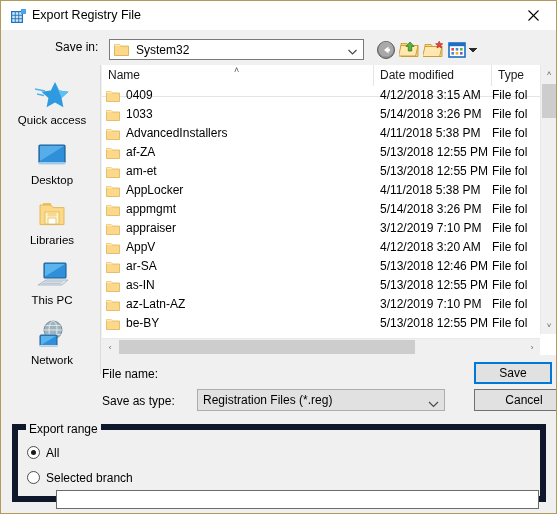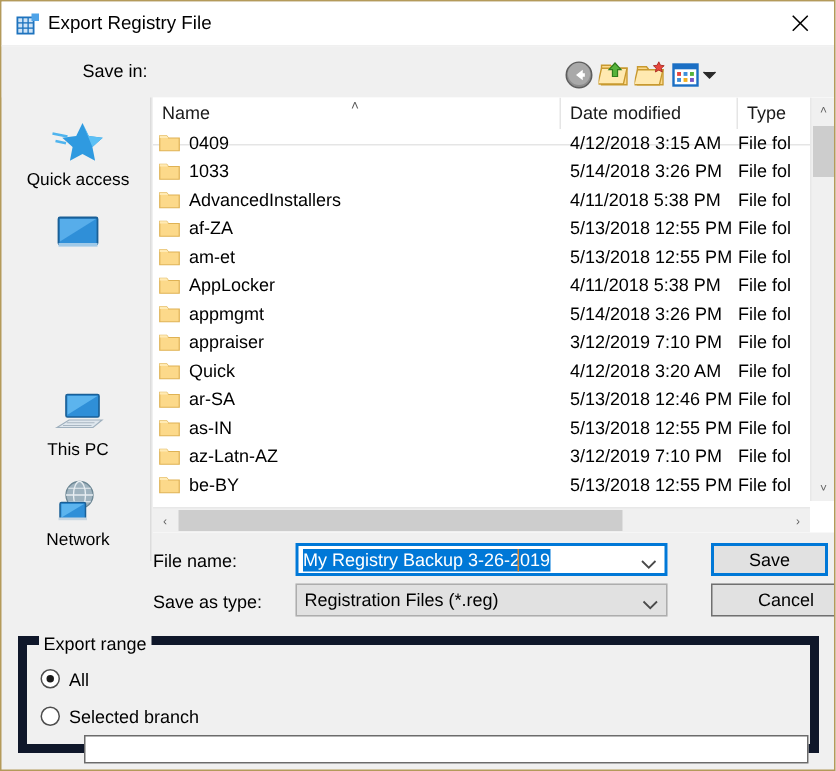--- a/index.html
+++ b/index.html
@@ -411,20 +411,34 @@
         <line x1="0.5" y1="0.5" x2="10.5" y2="10.5" stroke="#000" stroke-width="1.1"></line>
         <line x1="10.5" y1="0.5" x2="0.5" y2="10.5" stroke="#000" stroke-width="1.1"></line>
       </svg>
     </div>
   </div>
 
   <div id="savein-row">
     <span id="savein-label">Save in:</span>
   </div>
 
+  <div id="savein-combo">
+    <span id="savein-folder-icon">
+      <svg width="15" height="14" viewBox="0 0 15 14">
+        <path d="M0.5 1.5 h5 l1.3 1.6 h7.7 v9.4 h-14 z" fill="#fcd98a" stroke="#d6a93f" stroke-width="0.8"></path>
+        <path d="M0.5 1.5 h5 l1.3 1.6 h-6.3 z" fill="#ffe9b0" stroke="none"></path>
+      </svg>
+    </span>
+    <span id="savein-text">System32</span>
+    <span id="savein-arrow">
+      <svg width="13" height="13" viewBox="0 0 13 13">
+        <polyline points="2.5,5 6.5,9 10.5,5" fill="none" stroke="#4a4a4a" stroke-width="1.2"></polyline>
+      </svg>
+    </span>
+  </div>
 
   <div id="tb-back" class="tb-icon">
     <svg width="22" height="22" viewBox="0 0 22 22">
       <circle cx="11" cy="11" r="8.5" fill="#8d8d8d" stroke="#5d5d5d" stroke-width="1"></circle>
       <circle cx="11" cy="10.2" r="7.4" fill="#a9a9a9"></circle>
       <path d="M13.5 7.5 L9 11 l4.5 3.5 v-2.3 h1.4 v-2.4 h-1.4 z" fill="#ffffff"></path>
     </svg>
   </div>
 
   <div id="tb-up" class="tb-icon">
@@ -472,22 +486,35 @@
     </div>
 
     <div id="place-1" class="place-item">
       <span class="place-icon">
         <svg width="36" height="32" viewBox="0 0 36 32">
           <rect x="5" y="6" width="26" height="18" rx="1" fill="#2f8fd8" stroke="#1a5f96" stroke-width="1.2"></rect>
           <path d="M6 7 h24 l-24 15 z" fill="#57adea"></path>
           <rect x="5" y="23" width="26" height="2.4" fill="#9fc9e8"></rect>
         </svg>
       </span>
-    </div>
-
+      <span class="place-label">Desktop</span>
+    </div>
+
+    <div id="place-2" class="place-item">
+      <span class="place-icon">
+        <svg width="36" height="32" viewBox="0 0 36 32">
+          <rect x="9" y="4" width="8" height="3" fill="#f2c14e"></rect>
+          <path d="M6 6 h11 l2 2.6 h11 v17 h-24 z" fill="#fcd98a" stroke="#e0b44a" stroke-width="0.9"></path>
+          <rect x="11" y="13" width="14" height="12" fill="#fff4d2" stroke="#e0b44a" stroke-width="0.8"></rect>
+          <rect x="13.5" y="13" width="9" height="4.5" fill="#f6d98e"></rect>
+          <rect x="14" y="19" width="8" height="6" fill="#ffffff" stroke="#e0b44a" stroke-width="0.7"></rect>
+        </svg>
+      </span>
+      <span class="place-label">Libraries</span>
+    </div>
 
     <div id="place-3" class="place-item">
       <span class="place-icon">
         <svg width="36" height="32" viewBox="0 0 36 32">
           <rect x="10" y="4" width="22" height="15" rx="1" fill="#2f8fd8" stroke="#1a5f96" stroke-width="1.1"></rect>
           <path d="M11 5 h20 l-20 12.5 z" fill="#5cb4ee"></path>
           <path d="M4 26 l8 -5 h22 l-6 5 z" fill="#dfe7ee" stroke="#9fb0be" stroke-width="0.8"></path>
           <line x1="8" y1="24.6" x2="27" y2="24.6" stroke="#a8b6c2" stroke-width="0.7"></line>
           <line x1="10.5" y1="22.8" x2="29" y2="22.8" stroke="#a8b6c2" stroke-width="0.7"></line>
         </svg>
@@ -592,21 +619,21 @@
             </svg></span>
           <span class="row-name">appraiser</span>
           <span class="row-date">3/12/2019 7:10 PM</span>
           <span class="row-type">File fol</span>
         </div>
         <div class="file-row">
           <span class="row-folder-icon"><svg width="14" height="13" viewBox="0 0 14 13">
               <path d="M0.5 1.5 h4.6 l1.2 1.5 h7.2 v8.5 h-13 z" fill="#fcd98a" stroke="#dfb254" stroke-width="0.8"></path>
               <path d="M0.5 1.5 h4.6 l1.2 1.5 h-5.8 z" fill="#ffeab4"></path>
             </svg></span>
-          <span class="row-name">Quick</span>
+          <span class="row-name">AppV</span>
           <span class="row-date">4/12/2018 3:20 AM</span>
           <span class="row-type">File fol</span>
         </div>
         <div class="file-row">
           <span class="row-folder-icon"><svg width="14" height="13" viewBox="0 0 14 13">
               <path d="M0.5 1.5 h4.6 l1.2 1.5 h7.2 v8.5 h-13 z" fill="#fcd98a" stroke="#dfb254" stroke-width="0.8"></path>
               <path d="M0.5 1.5 h4.6 l1.2 1.5 h-5.8 z" fill="#ffeab4"></path>
             </svg></span>
           <span class="row-name">ar-SA</span>
           <span class="row-date">5/13/2018 12:46 PM</span>
@@ -648,29 +675,20 @@
     </div>
 
     <div id="hscroll">
       <div id="hscroll-left" class="hsb-arrow">‹</div>
       <div id="hscroll-thumb"></div>
       <div id="hscroll-right" class="hsb-arrow">›</div>
     </div>
   </div>
 
   <span id="filename-label">File name:</span>
-  <div id="filename-combo">
-    <span id="filename-value">My Registry Backup 3-26-2019</span>
-    <span id="filename-caret"></span>
-    <span id="filename-arrow">
-      <svg width="13" height="11" viewBox="0 0 13 11">
-        <polyline points="2,4 6.5,8.5 11,4" fill="none" stroke="#4a4a4a" stroke-width="1.2"></polyline>
-      </svg>
-    </span>
-  </div>
 
   <span id="savetype-label">Save as type:</span>
   <div id="save-button">Save</div>
 
   <div id="savetype-combo">
     <span id="savetype-value">Registration Files (*.reg)</span>
     <span id="savetype-arrow">
       <svg width="13" height="11" viewBox="0 0 13 11">
         <polyline points="2,4 6.5,8.5 11,4" fill="none" stroke="#4a4a4a" stroke-width="1.2"></polyline>
       </svg>

